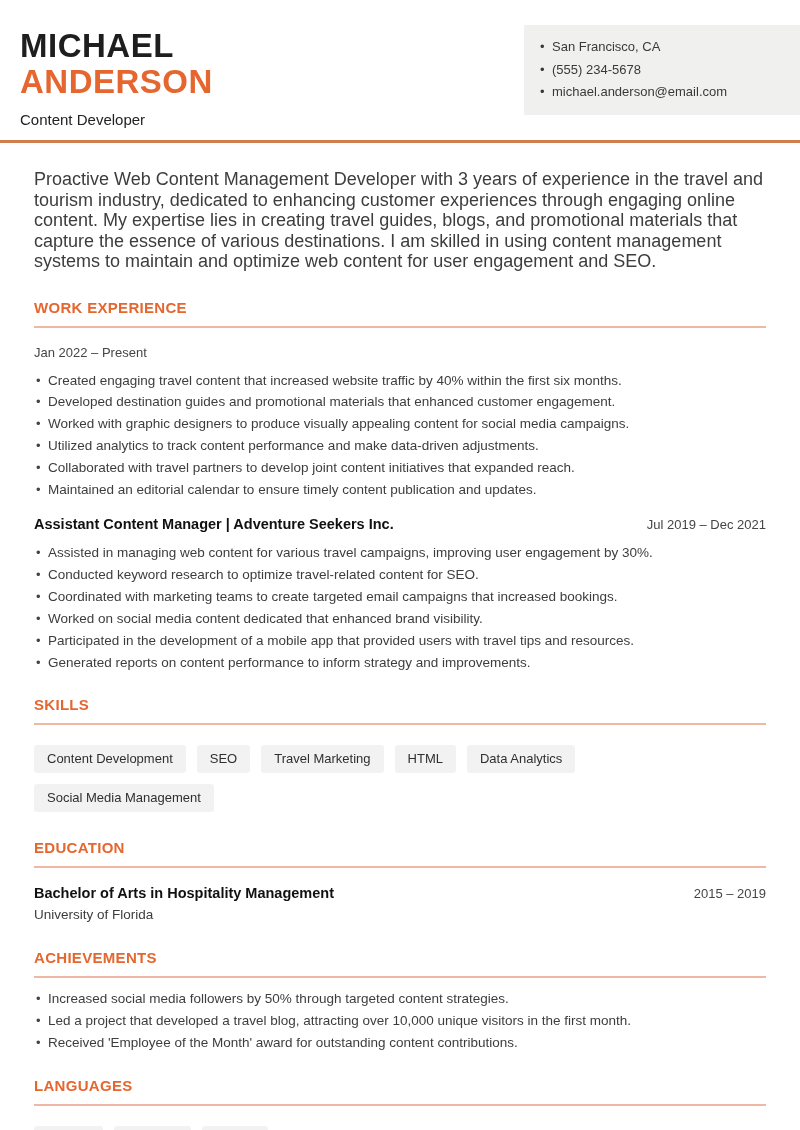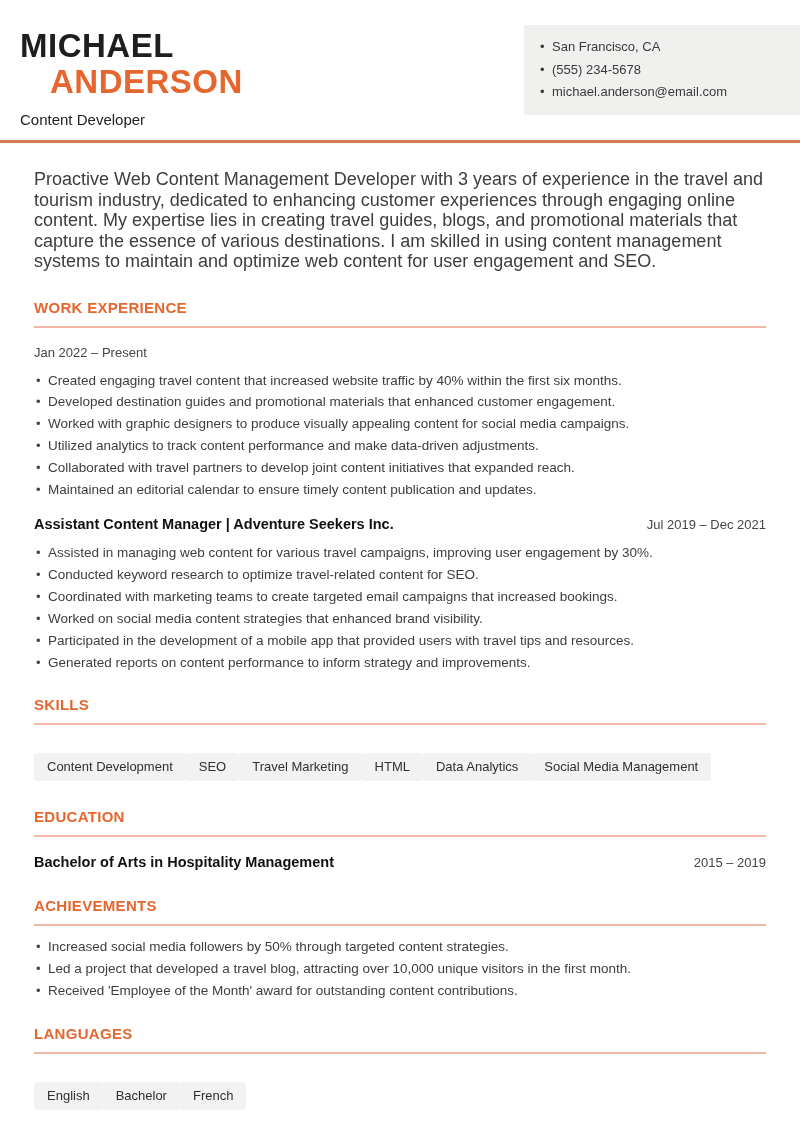--- a/index.html
+++ b/index.html
@@ -30,21 +30,21 @@
   }
   .name-block { margin-top: 3px; }
   .name-line {
     font-size: 33px;
     font-weight: 800;
     line-height: 36px;
     letter-spacing: 0.5px;
     display: block;
   }
   .name-first { color: var(--heading_text); }
-  .name-last { color: var(--accent); margin-left: 30px; }
+  .name-last { color: var(--accent); }
   .header-role {
     margin-top: 11px;
     font-size: 15px;
     color: #222;
   }
   .contact-card {
     position: absolute;
     top: 25px;
     right: 0;
     width: 276px;
@@ -129,21 +129,21 @@
   }
   ul.bullets li::before {
     content: "•";
     position: absolute;
     left: 2px;
     top: 0;
     font-size: 13px;
     color: #444;
   }
 
-  .chips { margin-top: 28px; display: flex; flex-wrap: wrap; }
+  .chips { margin-top: 20px; display: flex; flex-wrap: wrap; gap: 11px; }
   .chip {
     background: var(--chip_bg);
     color: #2F2F2F;
     font-size: 13px;
     padding: 6px 13px 7px 13px;
     border-radius: 3px;
     white-space: nowrap;
   }
 </style>
 </head>
@@ -194,21 +194,21 @@
 
       <div class="entry">
         <div class="entry-head">
           <h3 class="entry-title">Assistant Content Manager | Adventure Seekers Inc.</h3>
           <span class="entry-dates">Jul 2019 – Dec 2021</span>
         </div>
         <ul class="bullets">
           <li>Assisted in managing web content for various travel campaigns, improving user engagement by 30%.</li>
           <li>Conducted keyword research to optimize travel-related content for SEO.</li>
           <li>Coordinated with marketing teams to create targeted email campaigns that increased bookings.</li>
-          <li>Worked on social media content strategies that enhanced brand visibility.</li>
+          <li>Worked on social media content dedicated that enhanced brand visibility.</li>
           <li>Participated in the development of a mobile app that provided users with travel tips and resources.</li>
           <li>Generated reports on content performance to inform strategy and improvements.</li>
         </ul>
       </div>
     </section>
 
     <section>
       <h2 class="section-title">SKILLS</h2>
       <div class="section-rule"></div>
       <div class="chips">
@@ -222,20 +222,21 @@
     </section>
 
     <section>
       <h2 class="section-title">EDUCATION</h2>
       <div class="section-rule"></div>
       <div class="entry">
         <div class="entry-head">
           <h3 class="entry-title">Bachelor of Arts in Hospitality Management</h3>
           <span class="entry-dates">2015 – 2019</span>
         </div>
+        <div class="entry-sub">University of Florida</div>
       </div>
     </section>
 
     <section>
       <h2 class="section-title">ACHIEVEMENTS</h2>
       <div class="section-rule"></div>
       <ul class="bullets">
         <li>Increased social media followers by 50% through targeted content strategies.</li>
         <li>Led a project that developed a travel blog, attracting over 10,000 unique visitors in the first month.</li>
         <li>Received 'Employee of the Month' award for outstanding content contributions.</li>

